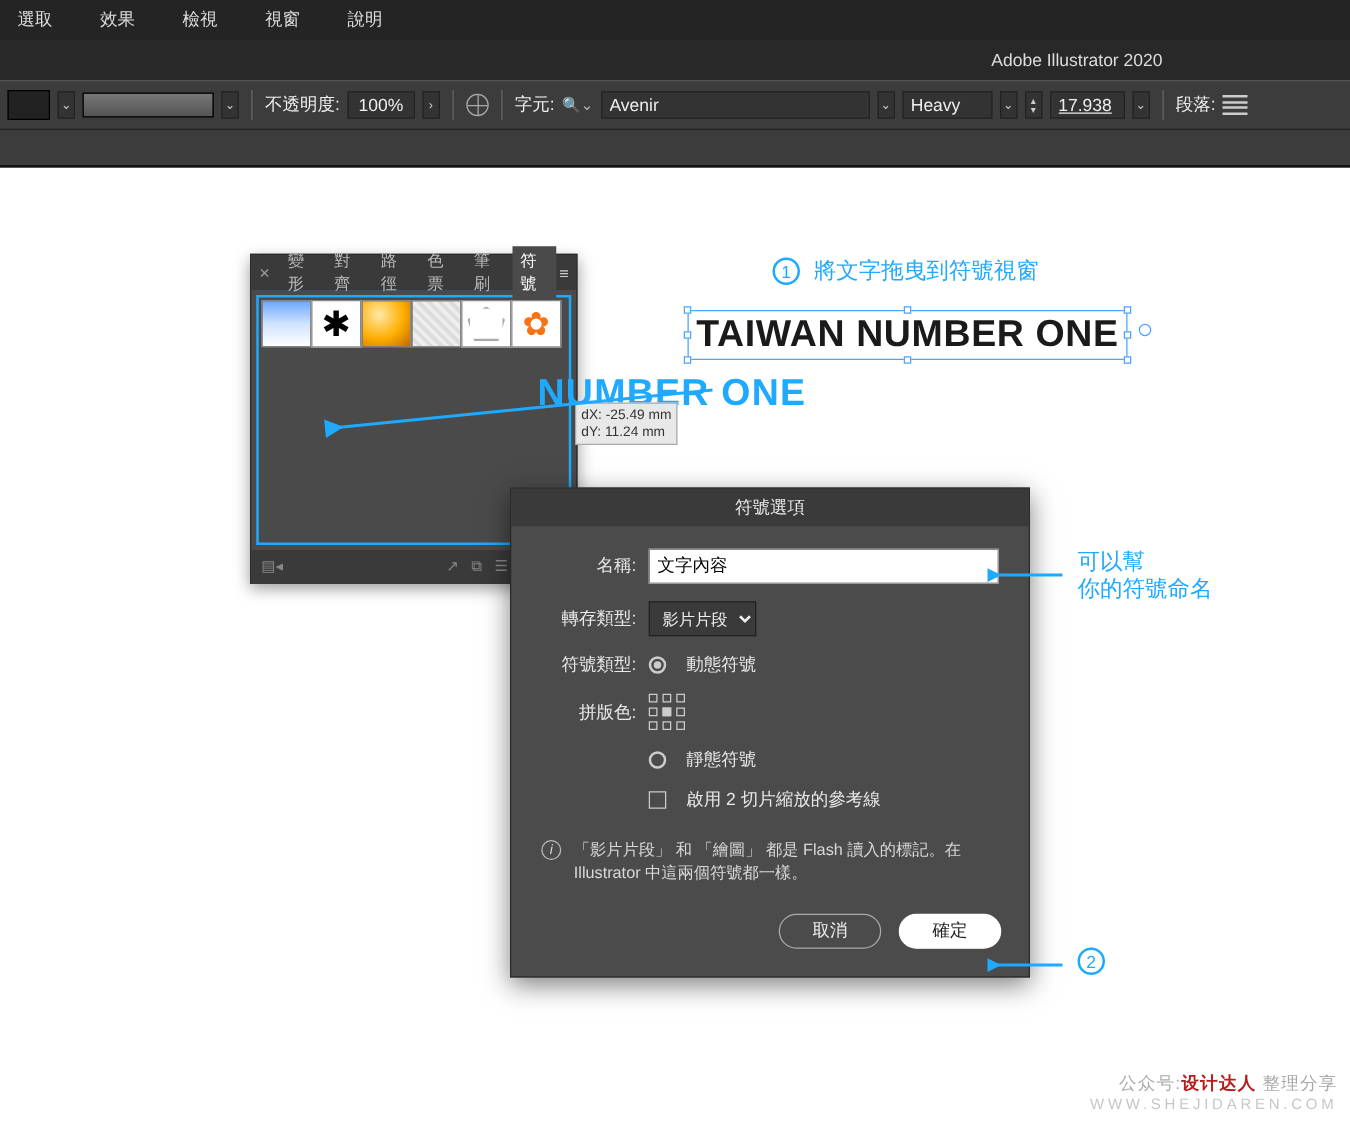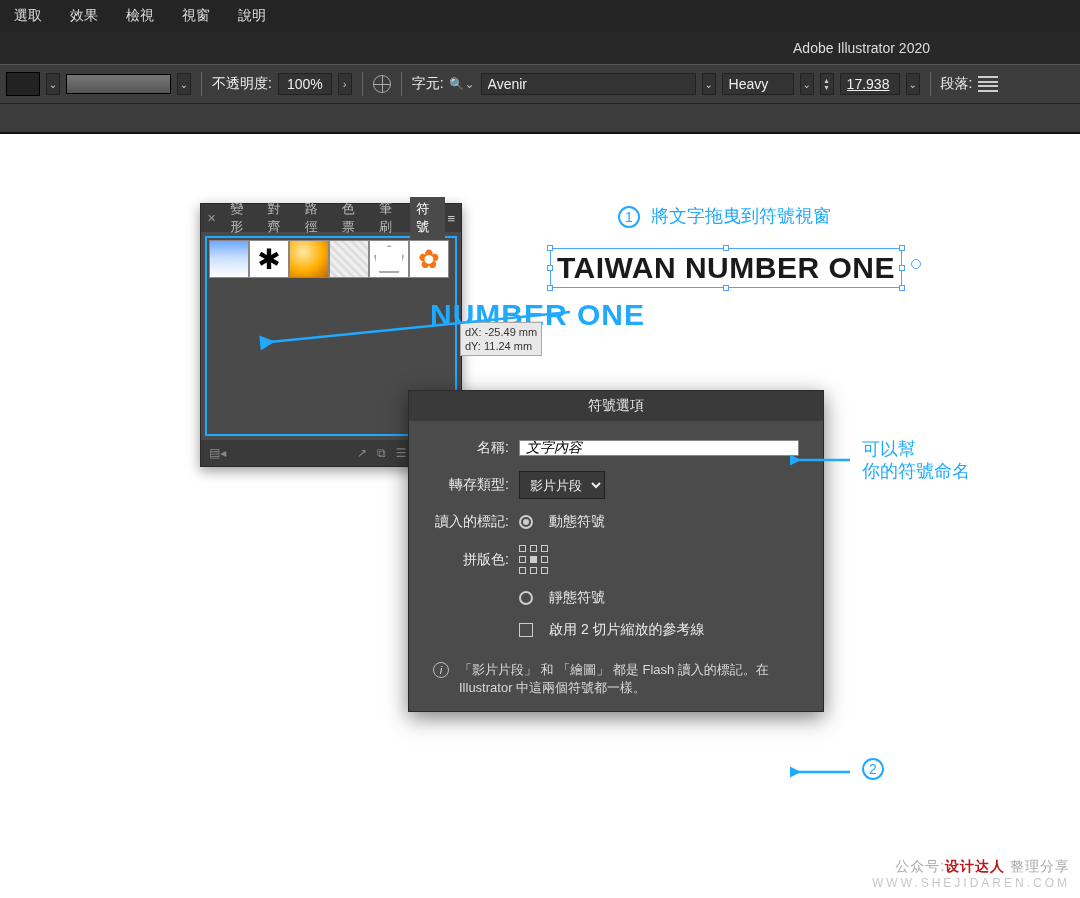--- a/index.html
+++ b/index.html
@@ -1,19 +1,19 @@
 <!DOCTYPE html>
 <html><head>
 <meta charset="utf-8">
 <style>
   * { box-sizing: border-box; margin: 0; padding: 0; font-family: -apple-system, "Helvetica Neue", Arial, sans-serif; }
   body { width:1080px; height:898px; background:#fff; position:relative; overflow:hidden; }
 
   
-  .menubar { width:100%; height:26px; background:#242424; display:flex; align-items:center; padding:16px 10px; color:#ddd; font-size:14px; gap:20px; }
+  .menubar { width:100%; height:26px; background:#242424; display:flex; align-items:center; padding:16px 10px; color:#ddd; font-size:14px; gap:30px; }
   .menubar span { padding:2px 4px; }
 
   
   .titlebar { width:100%; height:32px; background:#282828; display:flex; align-items:center; justify-content:flex-end; color:#ddd; font-size:14px; padding-right:150px; }
 
   
   .optbar { width:100%; height:40px; background:#3c3c3c; display:flex; align-items:center; color:#eee; font-size:14px; border-top:1px solid #555; border-bottom:1px solid #222; padding:0 6px; gap:6px; }
   .optbar .swatch { width:34px; height:24px; background:#222; border:1px solid #000; }
   .optbar .swatch2 { width:105px; height:20px; background:linear-gradient(#777,#555); border:1px solid #000; }
   .optbar .sep { width:1px; height:24px; background:#666; margin:0 4px; }
@@ -68,21 +68,21 @@
 
   
   svg.arrow { position:absolute; pointer-events:none; }
 
   
   .dialog { position:absolute; left:408px; top:390px; width:416px; background:#4b4b4b; border:1px solid #2a2a2a; box-shadow:0 6px 20px rgba(0,0,0,.5); color:#e8e8e8; font-size:14px; }
   .dialog .dlg-head { height:30px; background:#3a3a3a; display:flex; align-items:center; justify-content:center; font-size:14px; position:relative; }
   .dialog .dlg-body { padding:18px 24px 14px 24px; display:flex; flex-direction:column; gap:14px; }
   .row { display:flex; align-items:center; gap:10px; }
   .row label { width:76px; text-align:right; }
-  .row input[type=text]{ flex:1; height:16px; background:#fff; color:#000; border:1px solid #888; padding:0 6px; font-size:14px;font-style:italic; }
+  .row input[type=text]{ flex:1; height:28px; background:#fff; color:#000; border:1px solid #888; padding:0 6px; font-size:14px; }
   .row select { height:28px; background:#3a3a3a; color:#eee; border:1px solid #222; padding:0 6px; font-size:13px; }
   .radio { width:14px; height:14px; border:2px solid #ccc; border-radius:50%; display:inline-flex; align-items:center; justify-content:center; margin-right:6px;}
   .radio.on::after{content:"";width:6px;height:6px;background:#ccc;border-radius:50%;}
   .checkbox { width:14px; height:14px; border:1px solid #ccc; display:inline-block; margin-right:6px;}
   .reg { display:grid; grid-template-columns:repeat(3,8px); grid-template-rows:repeat(3,8px); gap:3px; }
   .reg i{width:7px;height:7px;border:1px solid #ccc;}
   .reg i.on{background:#ccc;}
   .info { display:flex; gap:10px; align-items:flex-start; font-size:13px; color:#d8d8d8; line-height:18px; margin-top:8px; }
   .info .i { width:16px;height:16px;border:1px solid #bbb;border-radius:50%;display:flex;align-items:center;justify-content:center;font-size:11px;font-style:italic;flex:none;margin-top:1px;}
   .dlg-foot { display:flex; justify-content:flex-end; gap:14px; padding:10px 22px 22px; }
@@ -213,21 +213,21 @@
       <label>名稱:</label>
       <input type="text" value="文字內容" style="">
     </div>
     <div class="row">
       <label>轉存類型:</label>
       <select>
         <option>影片片段</option>
       </select>
     </div>
     <div class="row">
-      <label>讀入的標記:</label>
+      <label>符號類型:</label>
       <span class="radio on"></span>
       <span>動態符號</span>
     </div>
     <div class="row">
       <label>拼版色:</label>
       <div class="reg">
         <i></i>
           <i></i>
           <i></i>
           <i></i>
@@ -245,20 +245,24 @@
     </div>
     <div class="row">
       <label></label>
       <span class="checkbox"></span>
       <span>啟用 2 切片縮放的參考線</span>
     </div>
     <div class="info">
       <span class="i">i</span>
       <span>「影片片段」 和 「繪圖」 都是 Flash 讀入的標記。在 Illustrator 中這兩個符號都一樣。</span>
     </div>
+  </div>
+  <div class="dlg-foot">
+    <div class="btn-pill btn-cancel">取消</div>
+    <div class="btn-pill btn-ok">確定</div>
   </div>
 </div>
 
 <div class="anno" style="left:618px; top:204px;">
   <span class="circ">1</span>
   <span>將文字拖曳到符號視窗</span>
 </div>
 
 <svg class="arrow" style="left:790px;top:450px" width="70" height="20">
   <defs>

